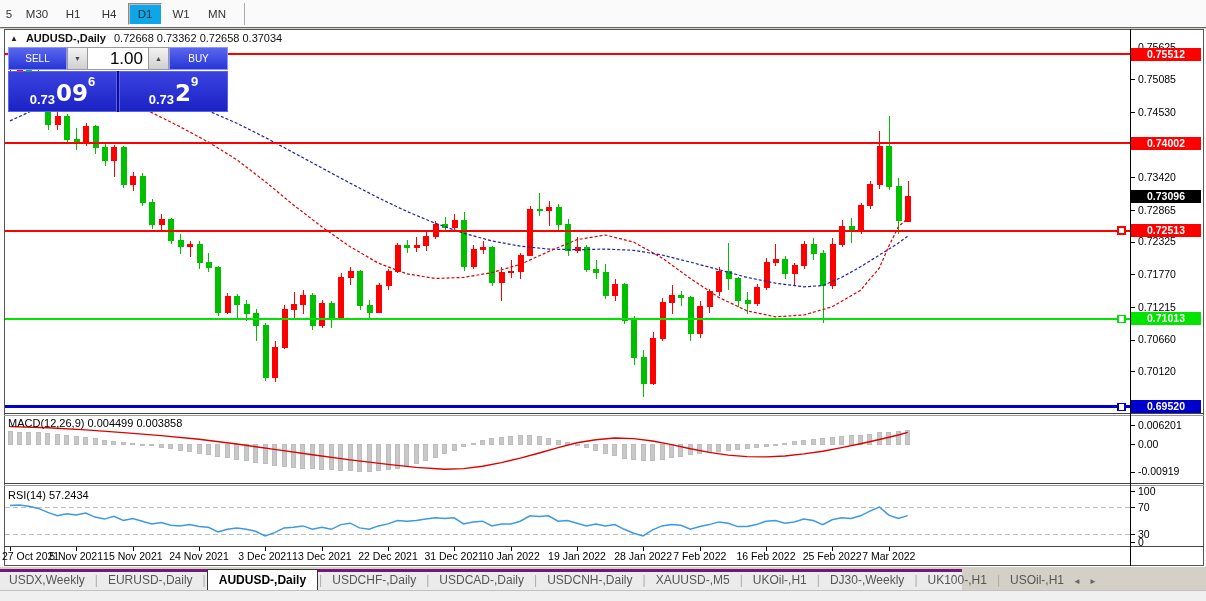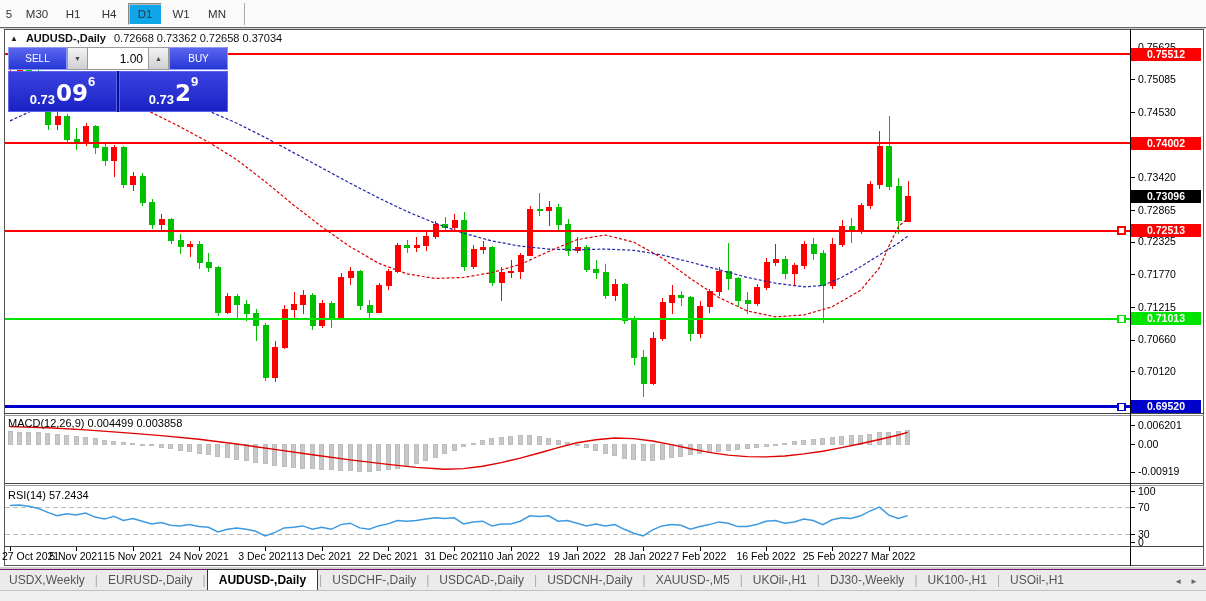--- a/index.html
+++ b/index.html
@@ -20,29 +20,29 @@
   .chart-title .tri{font-size:8px;color:#222;}
   .chart-title .sym{font-weight:bold;}
   
   .trade-panel{position:absolute;left:8px;top:47px;width:220px;}
   .tp-row1{display:flex;height:23px;}
   .tp-btn{width:59px;background:linear-gradient(#5b66ef,#2637d6);border:1px solid #8d97f4;color:#fff;
           font-size:10px;display:flex;align-items:center;justify-content:center;box-sizing:border-box;cursor:pointer;}
   .tp-spin{width:21px;background:linear-gradient(#f4f4f4,#cfcfcf);border:1px solid #9a9a9a;color:#445;
            font-size:7px;display:flex;align-items:center;justify-content:center;box-sizing:border-box;cursor:pointer;}
   .tp-vol{flex:1;background:#fff;border:1px solid #9a9a9a;border-left:none;border-right:none;
-          font-size:12px;color:#000;display:flex;align-items:center;justify-content:flex-end;padding-right:5px;box-sizing:border-box;}
+          font-size:17px;color:#000;display:flex;align-items:center;justify-content:flex-end;padding-right:5px;box-sizing:border-box;}
   .tp-row2{display:flex;height:41px;margin-top:1px;gap:2px;background:#0d0d9a;}
   .tp-price{flex:1;background:linear-gradient(#3a43e0,#1b22c4);border:1px solid #5a63ea;color:#fff;
             display:flex;align-items:flex-end;justify-content:center;padding-bottom:3px;box-sizing:border-box;cursor:pointer;}
   .tp-price .small{font-size:13px;font-weight:bold;line-height:16px;margin-right:1px;margin-top:28px;}
   .tp-price .big{font-size:23px;font-weight:bold;line-height:30px;font-family:"DejaVu Sans","Liberation Sans",sans-serif;}
   .tp-price .sup{font-size:13px;font-weight:bold;line-height:16px;align-self:flex-start;margin-top:2px;}
   
-  .tabbar{position:absolute;left:0;top:569px;width:1206px;height:21px;background:#ebebeb;border-top:1px solid #701a75;
+  .tabbar{position:absolute;left:0;top:569px;width:962px;height:21px;background:#ebebeb;border-top:3px solid #701a75;
           display:flex;align-items:flex-end;font-size:12px;color:#555;box-sizing:border-box;}
   .tab{padding:2px 9px 3px 9px;cursor:pointer;white-space:nowrap;}
   .tab.active{background:#fff;border:1px solid #333;border-bottom:none;font-weight:bold;color:#000;padding:3px 11px;}
   .tab-sep{color:#aaa;padding:0 1px 3px 1px;}
   .tab-arrows{margin-left:auto;display:flex;gap:8px;padding:0 8px 4px 0;color:#666;font-size:8px;}
   .tab-arrows span{cursor:pointer;}
   
   .statusbar{position:absolute;left:0;top:590px;width:1206px;height:11px;background:#f0f0f0;border-top:1px solid #c0c0c0;box-sizing:border-box;}
 </style>
 </head>

